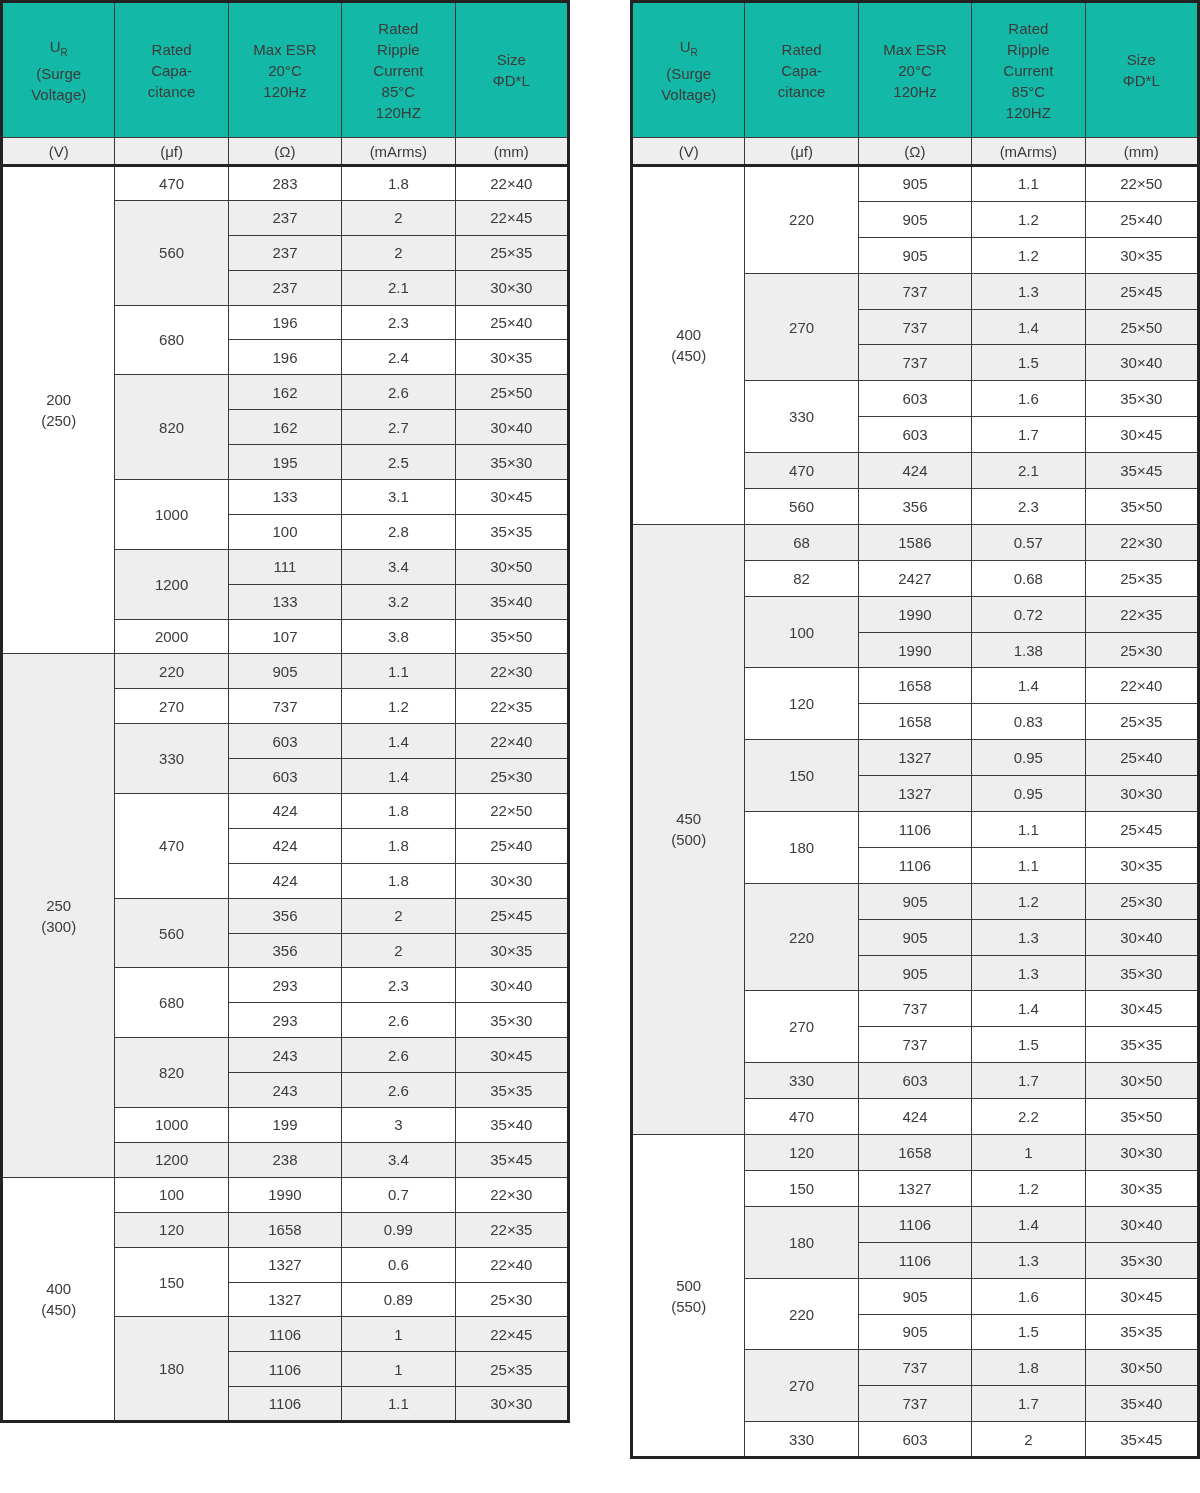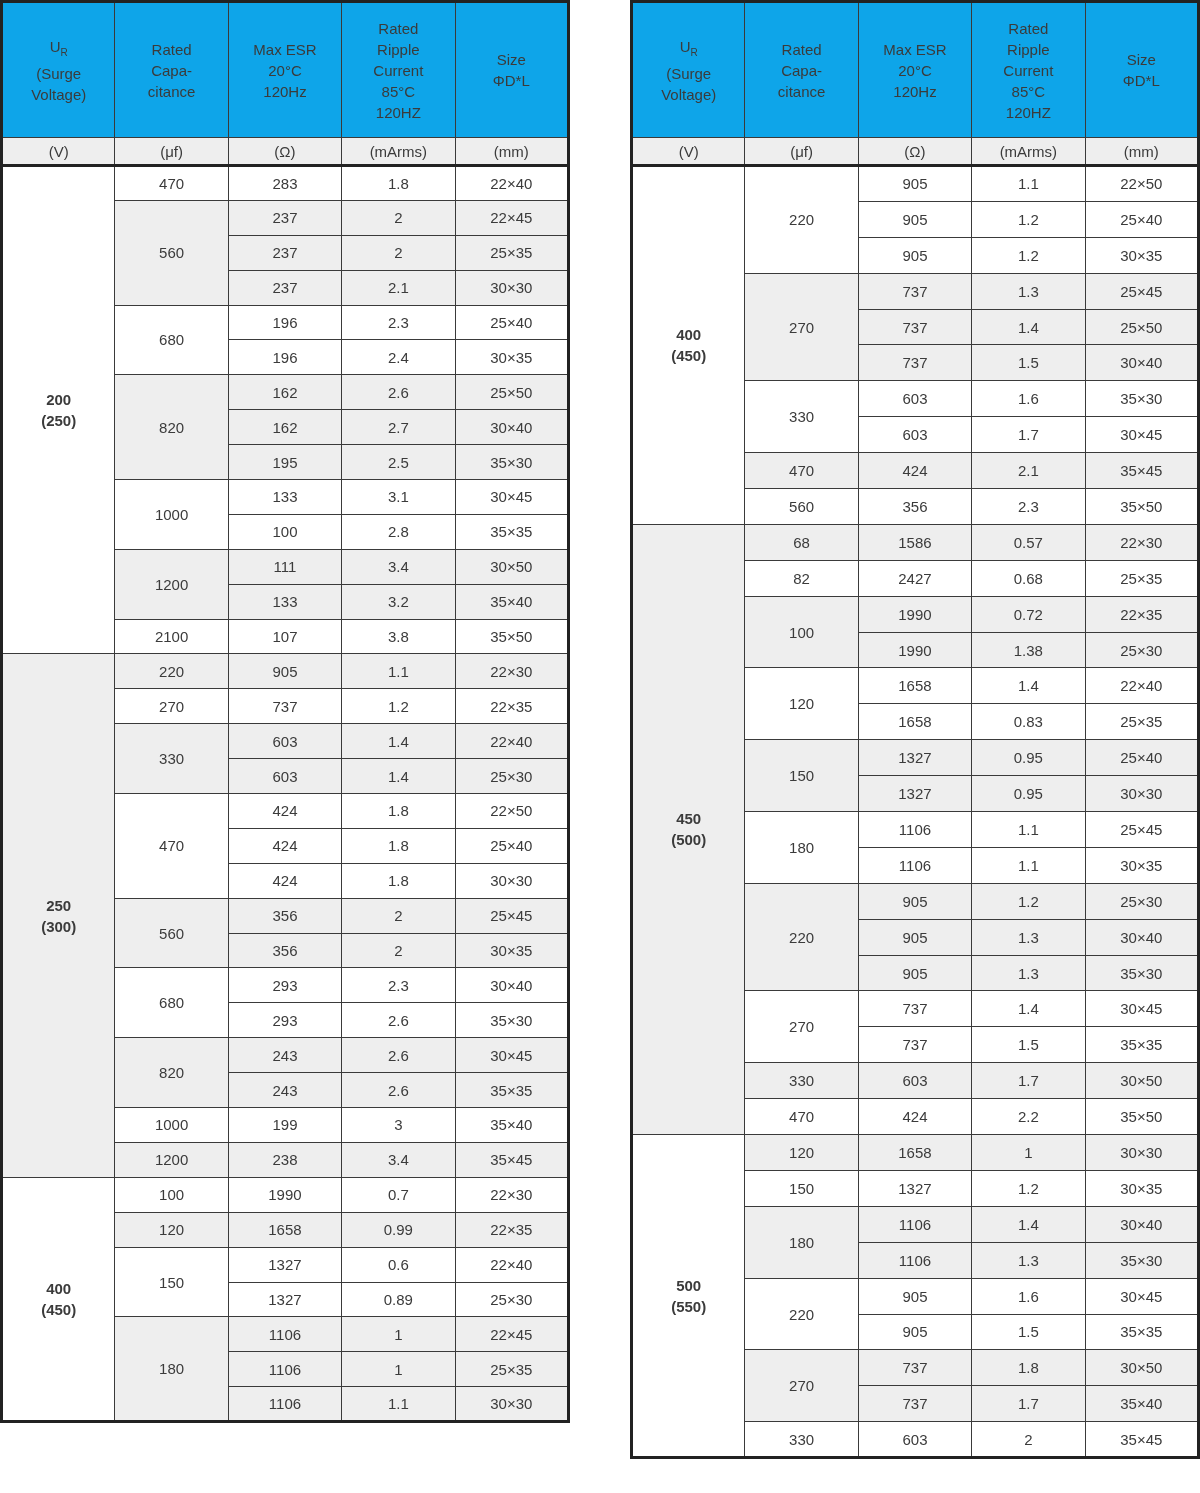--- a/index.html
+++ b/index.html
@@ -25,41 +25,41 @@
   table.spec-table td {
     border: 1px solid #3a3a3a;
     text-align: center;
     vertical-align: middle;
     padding: 0;
     font-weight: normal;
     overflow: hidden;
   }
   .hcell {
     height: 134px;
-    background: #0ea5e9;
+    background: #14b8a6;
     font-size: 15px;
     line-height: 21px;
   }
   .hcell sub {
     font-size: 10px;
   }
   .ucell {
     height: 26px;
     background: #eeeeee;
     font-size: 15px;
     border-bottom: 3px solid #222222 !important;
   }
   tr.data-row td {
     font-size: 15px;
   }
   .t0 tr.data-row { height: 34.9px; }
   .t1 tr.data-row { height: 35.9px; }
   td.shade { background: #eeeeee; }
   td.gend { border-bottom: 3px solid #222222; }
-  td.vcell div { line-height: 21px; font-weight: bold; }
+  td.vcell div { line-height: 21px; }
 </style>
 </head>
 <body>
 
 <div class="wrap">
   <table class="spec-table t0">
       <thead>
         <tr>
           <th class="hcell">
             <div><span>U</span><sub>R</sub></div>
@@ -166,21 +166,21 @@
           <td class="shade">111</td>
           <td class="shade">3.4</td>
           <td class="shade">30×50</td>
         </tr>
         <tr class="data-row">
           <td class="shade">133</td>
           <td class="shade">3.2</td>
           <td class="shade">35×40</td>
         </tr>
         <tr class="data-row">
-          <td class=" gend" rowspan="1">2100</td>
+          <td class=" gend" rowspan="1">2000</td>
           <td class=" gend">107</td>
           <td class=" gend">3.8</td>
           <td class=" gend">35×50</td>
         </tr>
         <tr class="data-row">
           <td class="vcell shade gend" rowspan="15">
             <div>250</div>
             <div>(300)</div>
           </td>
           <td class="shade" rowspan="1">220</td>

